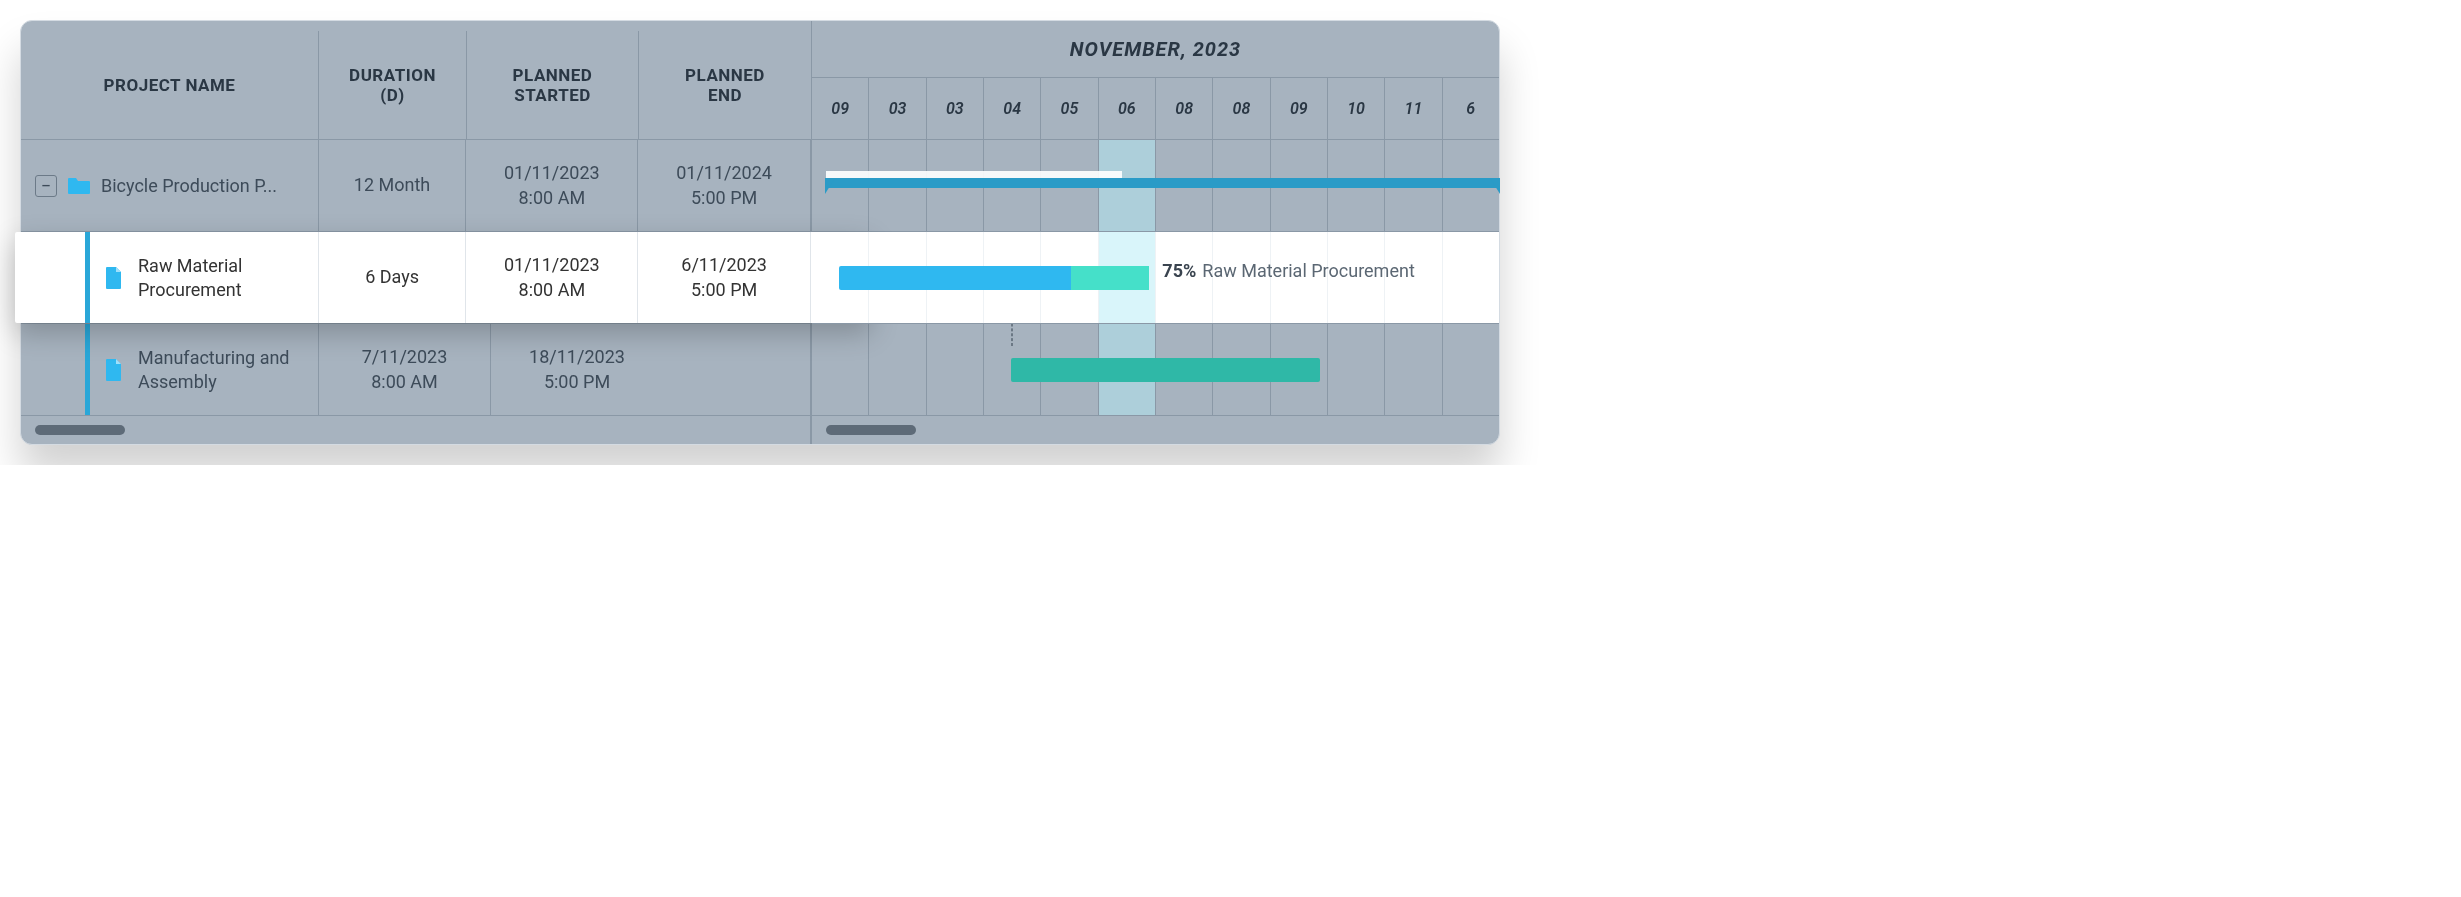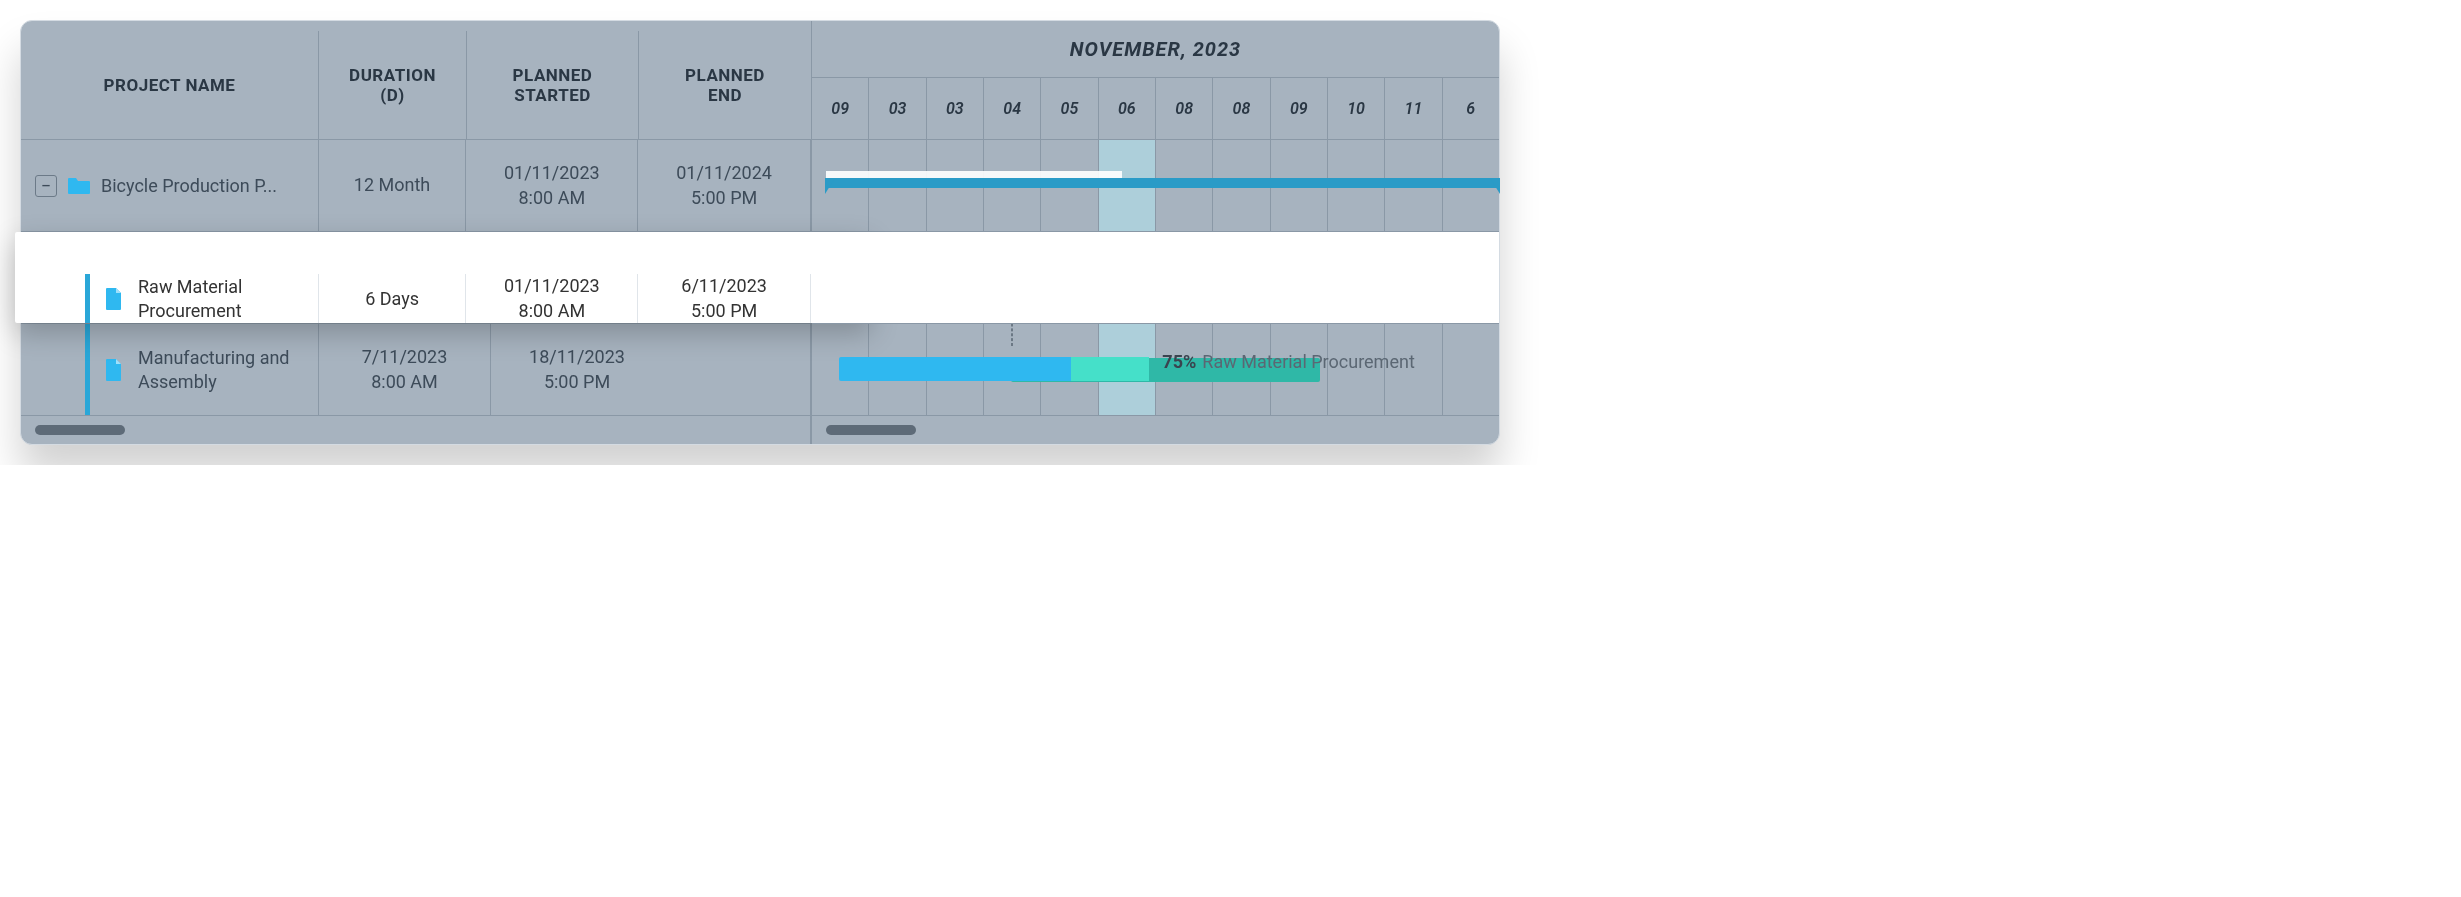--- a/index.html
+++ b/index.html
@@ -95,21 +95,20 @@
     display: flex;
     height: 92px;
     border-bottom: 1px solid #8a98a6;
     position: relative;
   }
   .body-row.highlighted {
     background: #ffffff;
     height: 92px;
     position: relative;
     z-index: 20;
-    align-items: flex-end;
   }
   .highlight-wrap {
     position: absolute;
     left: -6px;
     right: -60px;
     top: 0;
     bottom: 0;
     background: #ffffff;
     box-shadow: 0 10px 28px rgba(0,0,0,0.22);
     border-radius: 2px;

